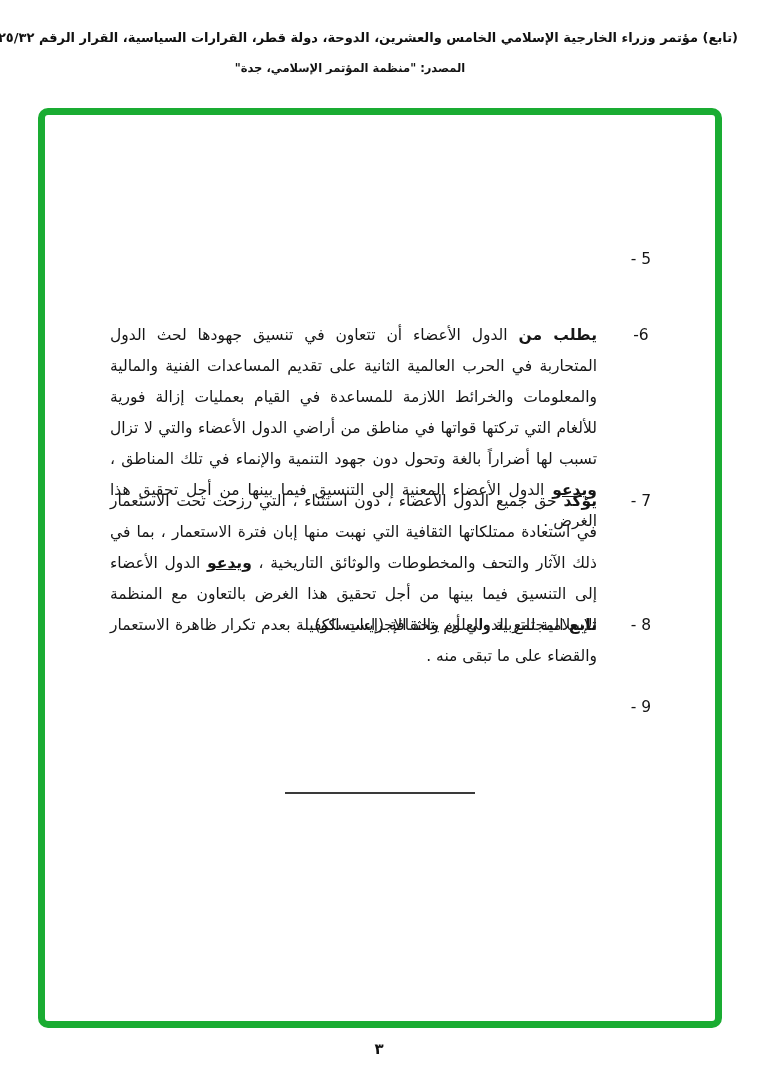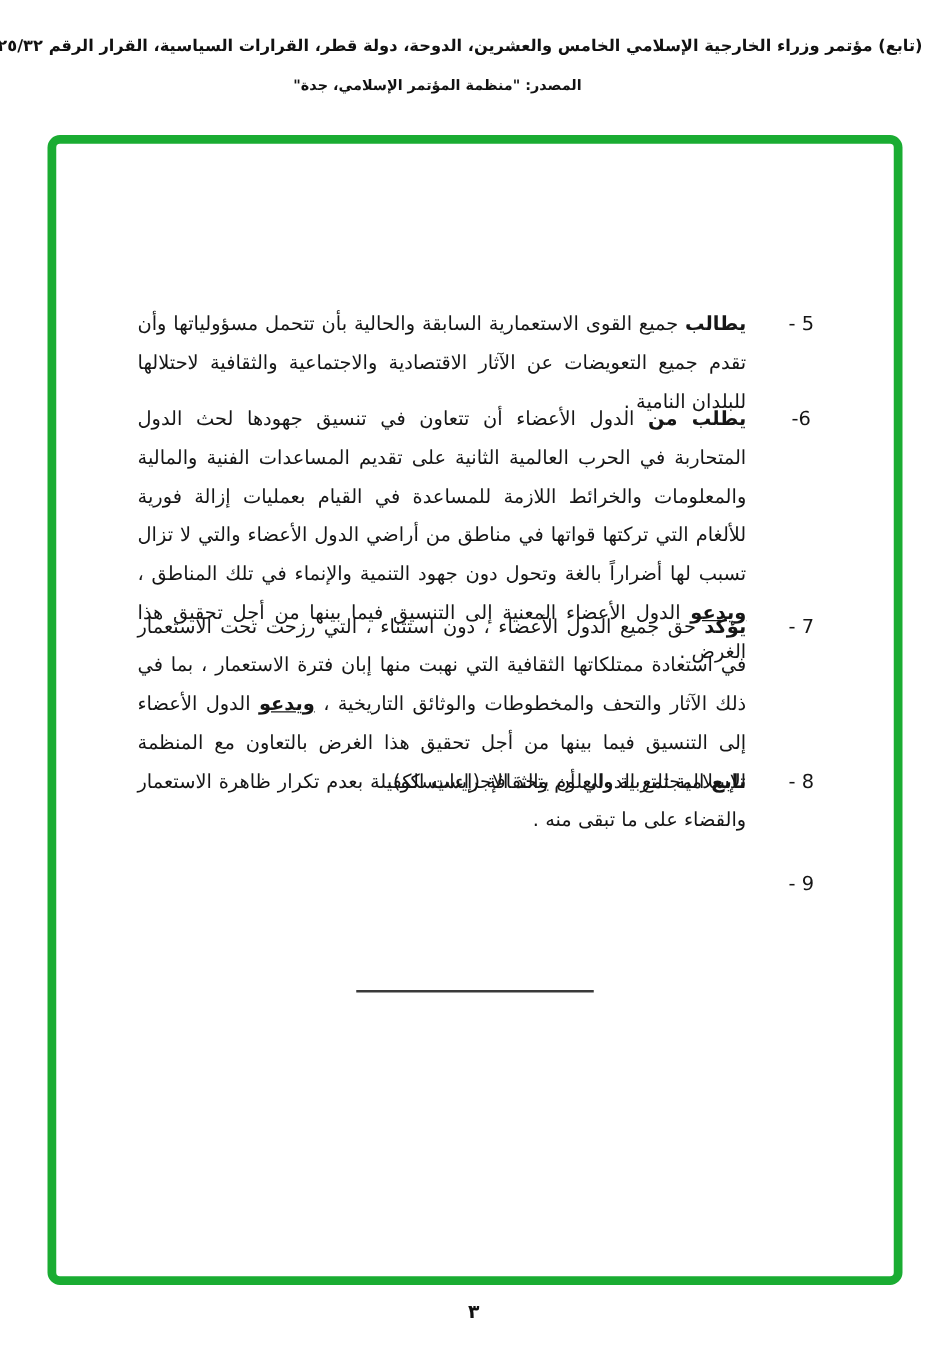--- a/index.html
+++ b/index.html
@@ -73,24 +73,20 @@
 <div class="page">
 
   <div class="hdr1">(تابع) مؤتمر وزراء الخارجية الإسلامي الخامس والعشرين، الدوحة، دولة قطر، القرارات السياسية، القرار الرقم ٢٥/٣٢-س</div>
   <div class="hdr2">المصدر:  "منظمة المؤتمر الإسلامي، جدة"</div>
 
   <div class="frame"></div>
 
 
   <div class="block item i5">
     <div class="num">5 -</div>
-    <div class="itext">
-      <b class="lead">يطالب</b>
-      <span>جميع القوى الاستعمارية السابقة والحالية بأن تتحمل مسؤولياتها وأن تقدم جميع التعويضات عن الآثار الاقتصادية والاجتماعية والثقافية لاحتلالها للبلدان النامية .</span>
-    </div>
   </div>
 
   <div class="block item i6">
     <div class="num">6-</div>
     <div class="itext">
       <b class="lead">يطلب من</b>
       <span>الدول الأعضاء أن تتعاون في تنسيق جهودها لحث الدول المتحاربة في الحرب العالمية الثانية على تقديم المساعدات الفنية والمالية والمعلومات والخرائط اللازمة للمساعدة في القيام بعمليات إزالة فورية للألغام التي تركتها قواتها في مناطق من أراضي الدول الأعضاء والتي لا تزال تسبب لها أضراراً بالغة وتحول دون جهود التنمية والإنماء في تلك المناطق ،</span>
       <b class="boldmid">ويدعو</b>
       <span>الدول الأعضاء المعنية إلى التنسيق فيما بينها من أجل تحقيق هذا الغرض .</span>
     </div>

